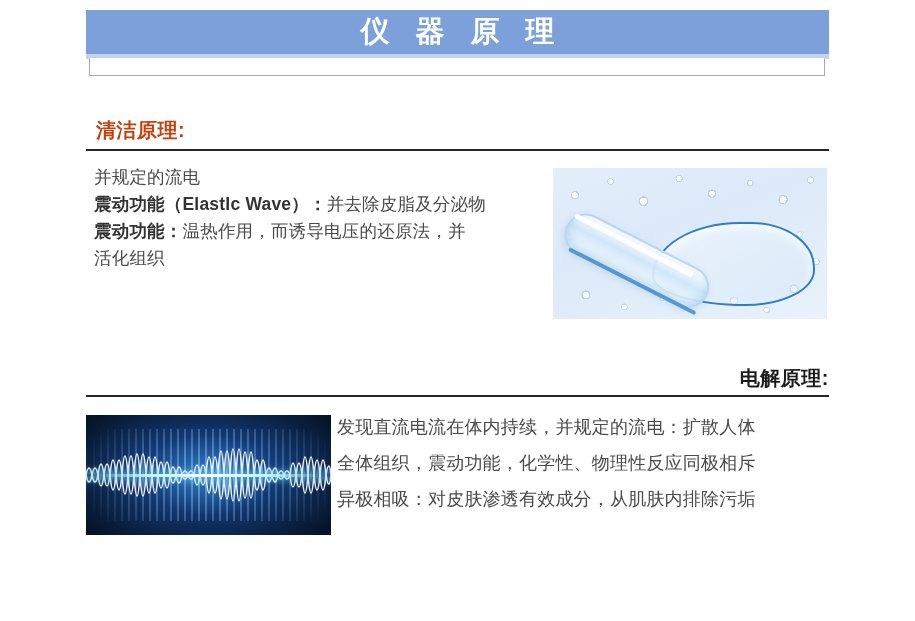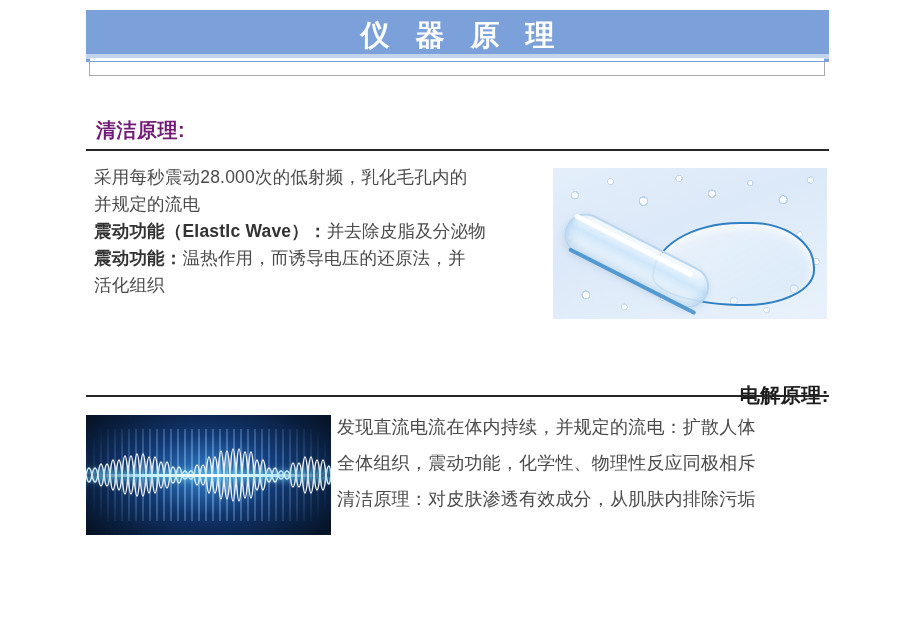--- a/index.html
+++ b/index.html
@@ -22,21 +22,21 @@
     left: 86px;
     top: 10px;
     width: 743px;
     height: 49px;
   }
   .banner {
     position: absolute;
     left: 0;
     top: 0;
     width: 100%;
-    height: 52px;
+    height: 44px;
     background: #7ba0da;
     display: flex;
     align-items: center;
     justify-content: center;
   }
   .banner-title {
     color: #ffffff;
     font-size: 29px;
     font-weight: bold;
     letter-spacing: 9px;
@@ -72,21 +72,21 @@
     background: #ffffff;
   }
 
   
   .sec1-heading {
     position: absolute;
     left: 96px;
     top: 117px;
     font-size: 20px;
     font-weight: bold;
-    color: #701a75;
+    color: #c2410c;
     letter-spacing: 0.5px;
   }
   .rule {
     position: absolute;
     left: 86px;
     width: 743px;
     height: 0;
     border-top: 2px solid #262626;
   }
   .rule-1 { top: 149px; }
@@ -189,21 +189,21 @@
     transform: rotate(27deg);
     transform-origin: 0 50%;
     background: rgba(255,255,255,.95);
     border-radius: 3px;
   }
 
   
   .sec2-heading {
     position: absolute;
     right: 86px;
-    top: 382px;
+    top: 365px;
     font-size: 20px;
     font-weight: bold;
     color: #1c1c1c;
     letter-spacing: 0.5px;
     text-align: center;
   }
 
   .photo-wave {
     position: absolute;
     left: 86px;
@@ -268,21 +268,20 @@
     <span class="banner-title">仪 器 原 理</span>
   </div>
   <div class="banner-underglow"></div>
 </div>
 <div class="banner-shadowbox-cover"></div>
 
 <div class="sec1-heading">清洁原理:</div>
 <div class="rule rule-1"></div>
 
 <div class="sec1-body">
-  <p><span>采用每秒震动28.000次的低射频，乳化毛孔内的</span></p>
   <p><span>并规定的流电</span></p>
   <p><span class="lbl">震动功能（ElastIc Wave）：</span><span>并去除皮脂及分泌物</span></p>
   <p><span class="lbl">震动功能：</span><span>温热作用，而诱导电压的还原法，并</span></p>
   <p><span>活化组织</span></p>
 </div>
 
 <div class="photo-spatula">
   <div class="bubbles"></div>
   <div class="blade"></div>
   <div class="handle"></div>
@@ -301,14 +300,14 @@
       <path d="M0,60 Q3,46 6,60 T12,60 Q15,38 18,60 T24,60 Q27,30 30,60 T36,60 Q39,22 42,60 T48,60 Q51,18 54,60 T60,60 Q63,24 66,60 T72,60 Q75,34 78,60 T84,60 Q87,44 90,60 T96,60 Q99,52 102,60 T108,60 Q111,40 114,60 T120,60 Q123,24 126,60 T132,60 Q135,12 138,60 T144,60 Q147,8 150,60 T156,60 Q159,14 162,60 T168,60 Q171,30 174,60 T180,60 Q183,46 186,60 T192,60 Q195,52 198,60 T204,60 Q207,36 210,60 T216,60 Q219,24 222,60 T228,60 Q231,30 234,60 T240,60 Q243,42 245,60"></path>
       <path d="M0,60 Q3,74 6,60 T12,60 Q15,82 18,60 T24,60 Q27,90 30,60 T36,60 Q39,98 42,60 T48,60 Q51,102 54,60 T60,60 Q63,96 66,60 T72,60 Q75,86 78,60 T84,60 Q87,76 90,60 T96,60 Q99,68 102,60 T108,60 Q111,80 114,60 T120,60 Q123,96 126,60 T132,60 Q135,108 138,60 T144,60 Q147,112 150,60 T156,60 Q159,106 162,60 T168,60 Q171,90 174,60 T180,60 Q183,74 186,60 T192,60 Q195,68 198,60 T204,60 Q207,84 210,60 T216,60 Q219,96 222,60 T228,60 Q231,90 234,60 T240,60 Q243,78 245,60"></path>
     </g>
   </svg>
   <div class="centerline"></div>
 </div>
 
 <div class="sec2-body">
   <p>发现直流电流在体内持续，并规定的流电：扩散人体</p>
   <p>全体组织，震动功能，化学性、物理性反应同极相斥</p>
-  <p>清洁原理：对皮肤渗透有效成分，从肌肤内排除污垢</p>
+  <p>异极相吸：对皮肤渗透有效成分，从肌肤内排除污垢</p>
 </div>
 
 </body></html>

